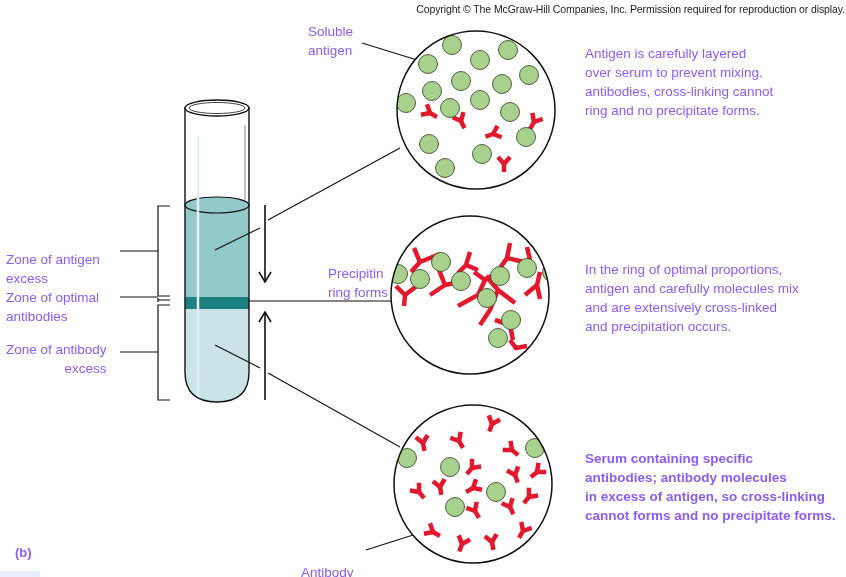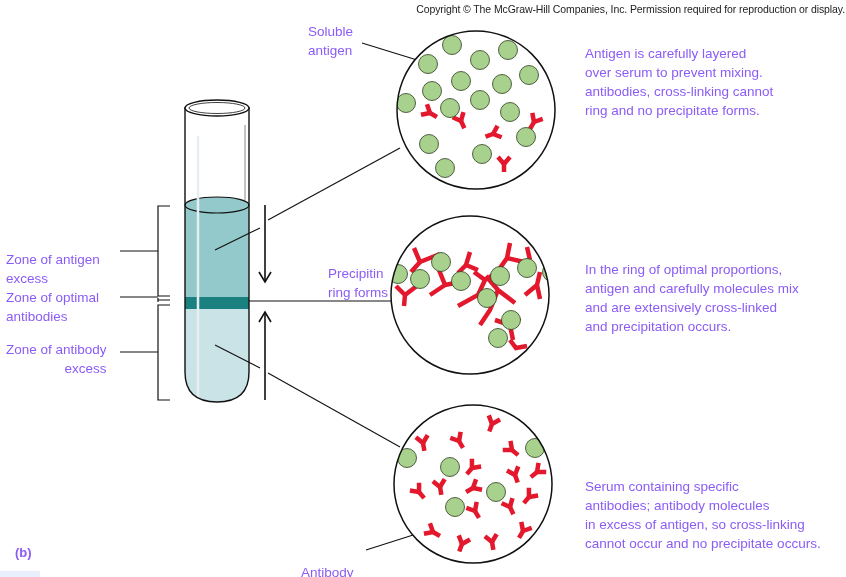--- a/index.html
+++ b/index.html
@@ -207,21 +207,21 @@
   <div>over serum to prevent mixing.</div>
   <div>antibodies, cross-linking cannot</div>
   <div>ring and no precipitate forms.</div>
 </div>
 <div class="t desc" style="left:585px; top:260px;">
   <div>In the ring of optimal proportions,</div>
   <div>antigen and carefully molecules mix</div>
   <div>and are extensively cross-linked</div>
   <div>and precipitation occurs.</div>
 </div>
-<div class="t desc" style="left:585px; top:477px;">
+<div class="t desc" style="left:585px; top:449px;font-weight:bold;">
   <div>Serum containing specific</div>
   <div>antibodies; antibody molecules</div>
   <div>in excess of antigen, so cross-linking</div>
-  <div>cannot occur and no precipitate occurs.</div>
+  <div>cannot forms and no precipitate forms.</div>
 </div>
 
 <div class="t panel-label" style="left:15px; top:543px;">(b)</div>
 <div class="corner-tab"></div>
 
 </body></html>

